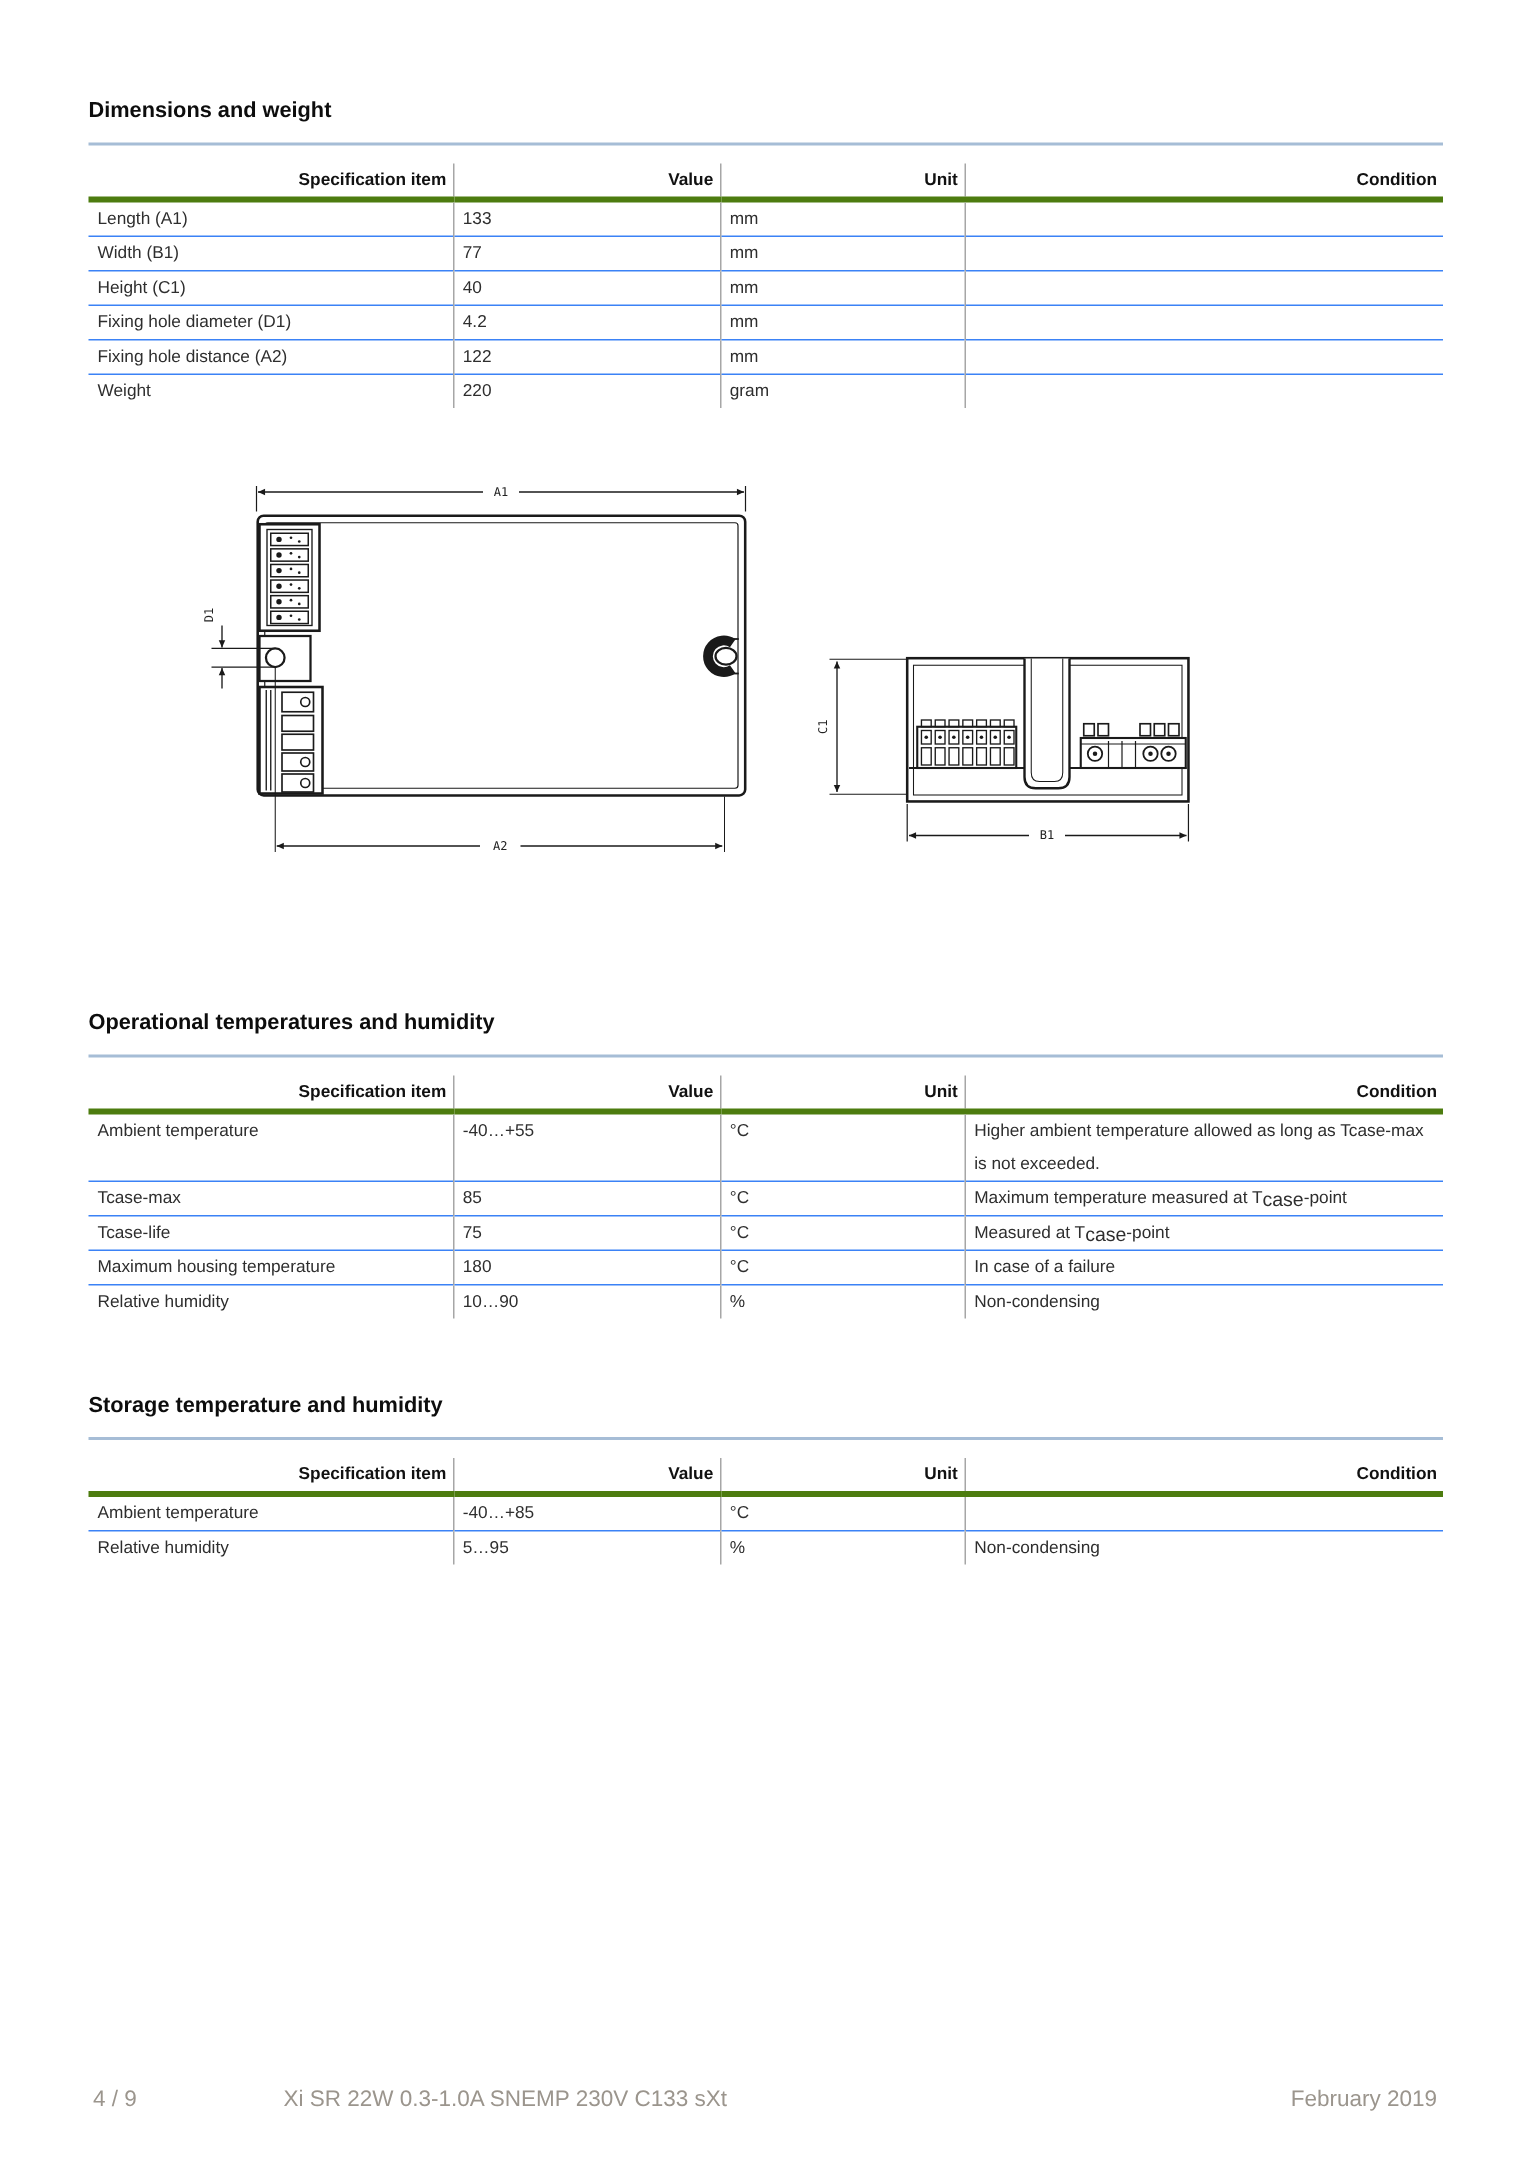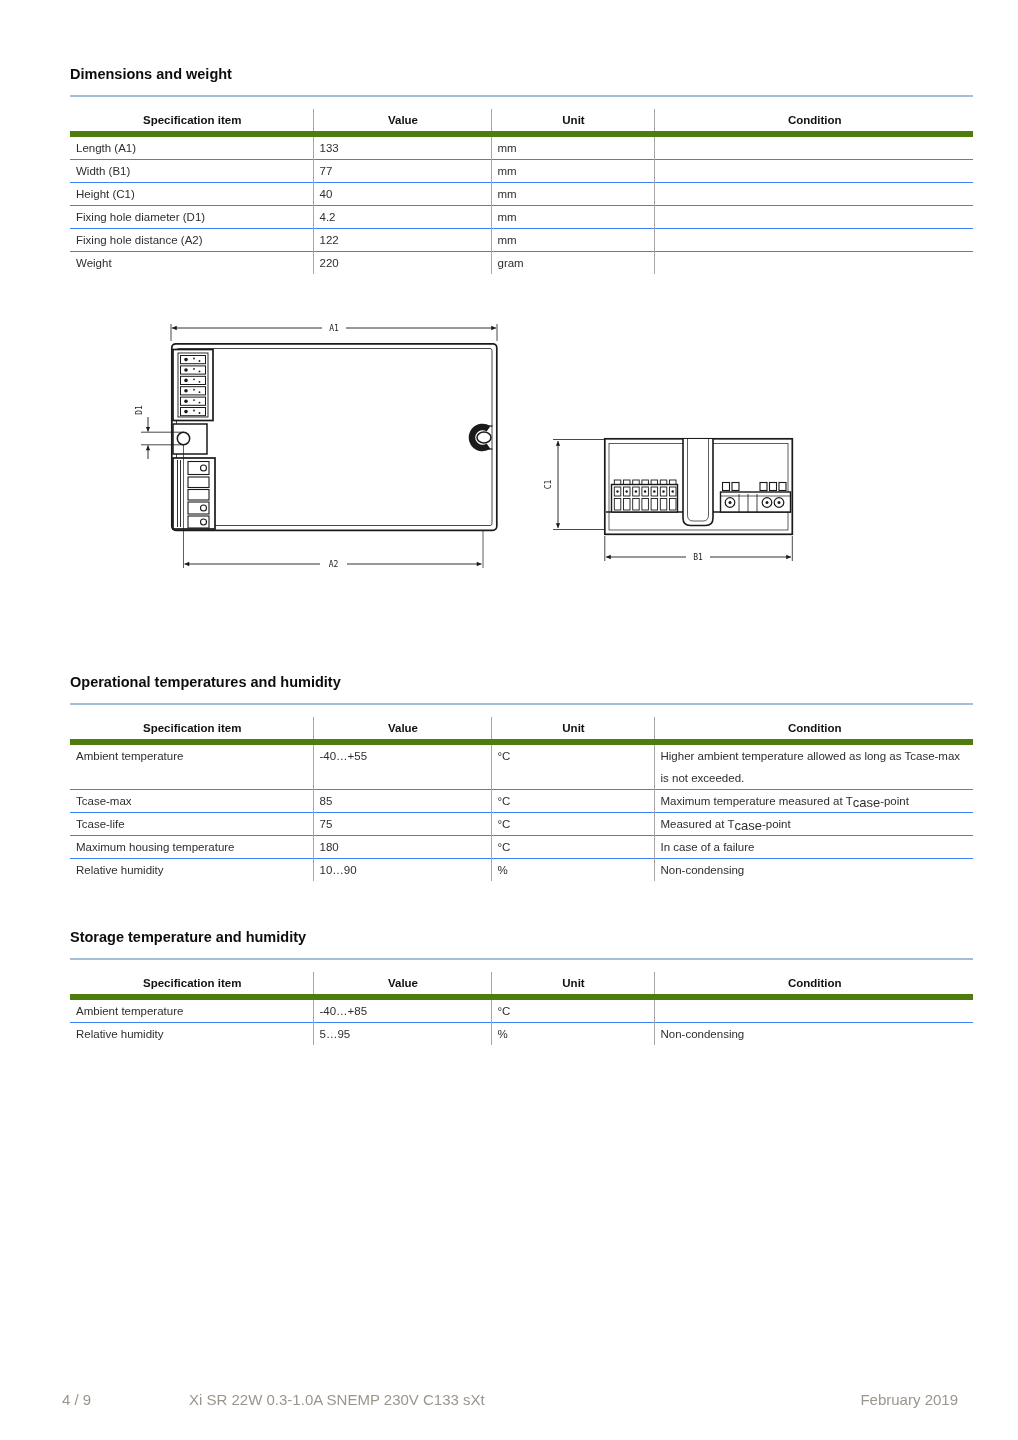--- a/index.html
+++ b/index.html
@@ -1,37 +1,37 @@
 <!DOCTYPE html>
 <html><head>
 <meta charset="utf-8">
 <style>
   html,body { margin:0; padding:0; }
   body {
     width:1018px; height:1440px; position:relative; overflow:hidden;
     background:#ffffff; font-family:"Liberation Sans", sans-serif; color:#2b2b2b;
   }
-  .section { position:absolute; left:70px; width:903px; }
+  .section { position:absolute; left:59px; width:903px; }
   #sec-dimensions  { top:66px; }
   #sec-operational { top:674px; }
   #sec-storage     { top:929px; }
   h2.section-title {
     margin:0; font-size:14.5px; line-height:17px; font-weight:bold; color:#0d0d0d;
   }
   .rule { height:2px; background:#a6bdd6; margin-top:12px; }
   table.spec {
     width:903px; border-collapse:collapse; table-layout:fixed;
     margin-top:12px; font-size:11.5px; color:#2e2e2e;
   }
   col.c-item { width:243px; } col.c-value { width:178px; }
   col.c-unit { width:163px; } col.c-cond  { width:319px; }
   table.spec th {
-    text-align:center; font-weight:bold; color:#111;
+    text-align:right; font-weight:bold; color:#111;
     height:22px; line-height:22px; padding:0 4px 0 6px;
-    border-bottom:6px solid #4d7c0f; vertical-align:top;
+    border-bottom:4px solid #4d7c0f; vertical-align:top;
   }
   table.spec td {
     height:22px; line-height:22px; padding:0 4px 0 6px; vertical-align:top;
   }
   table.spec tbody tr + tr td { border-top:1px solid #3b82f6; }
   table.spec th + th, table.spec td + td { border-left:1px solid #a6a6a6; }
   sub { font-size:13px; line-height:0; vertical-align:-2px; }
   .drawing { position:absolute; }
   #topview { left:128px; top:312px; }
   #endview { left:543px; top:428px; }

